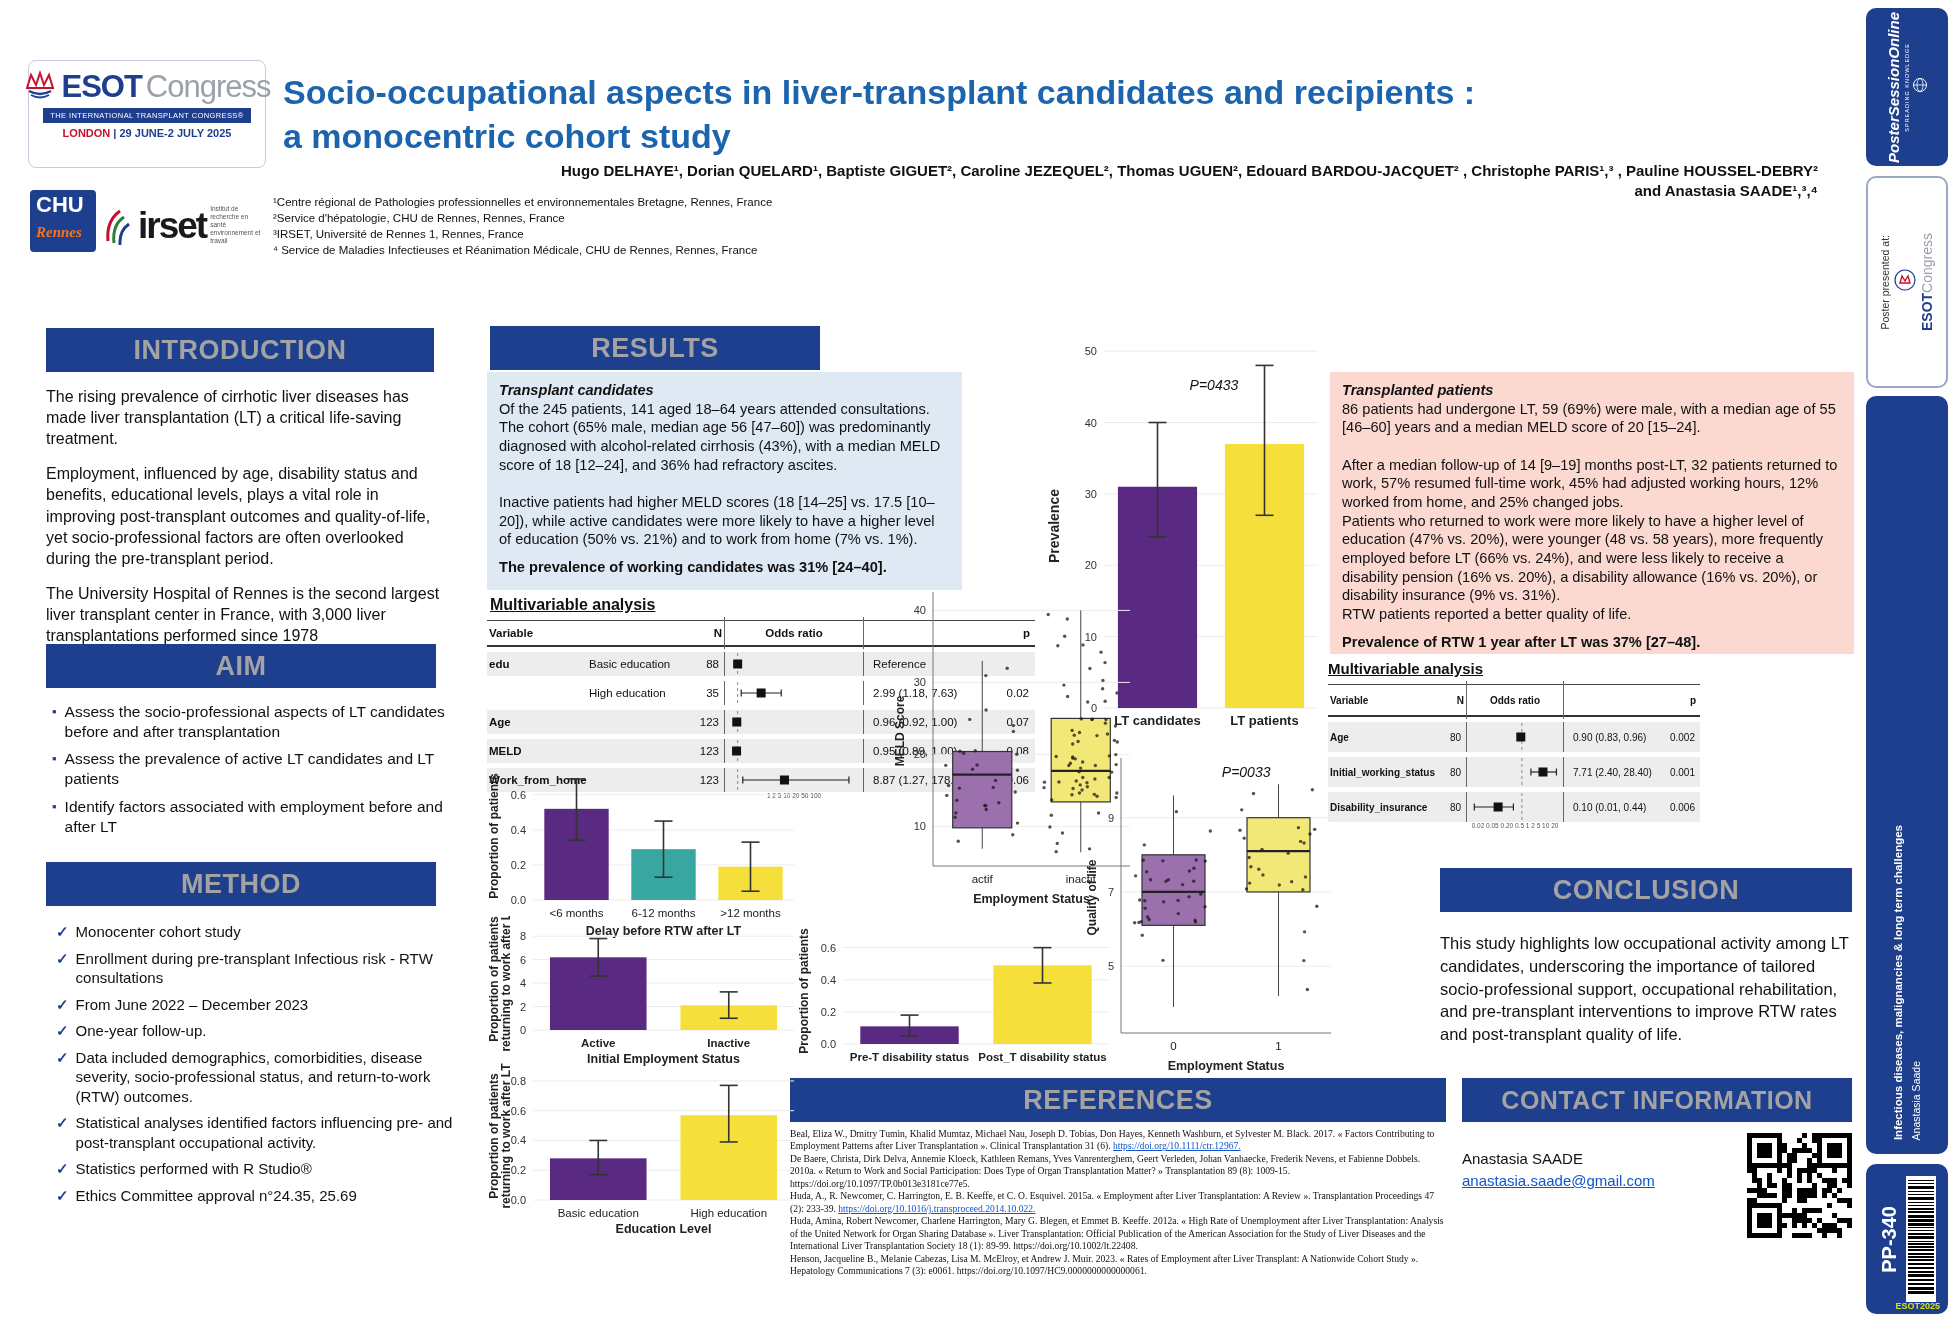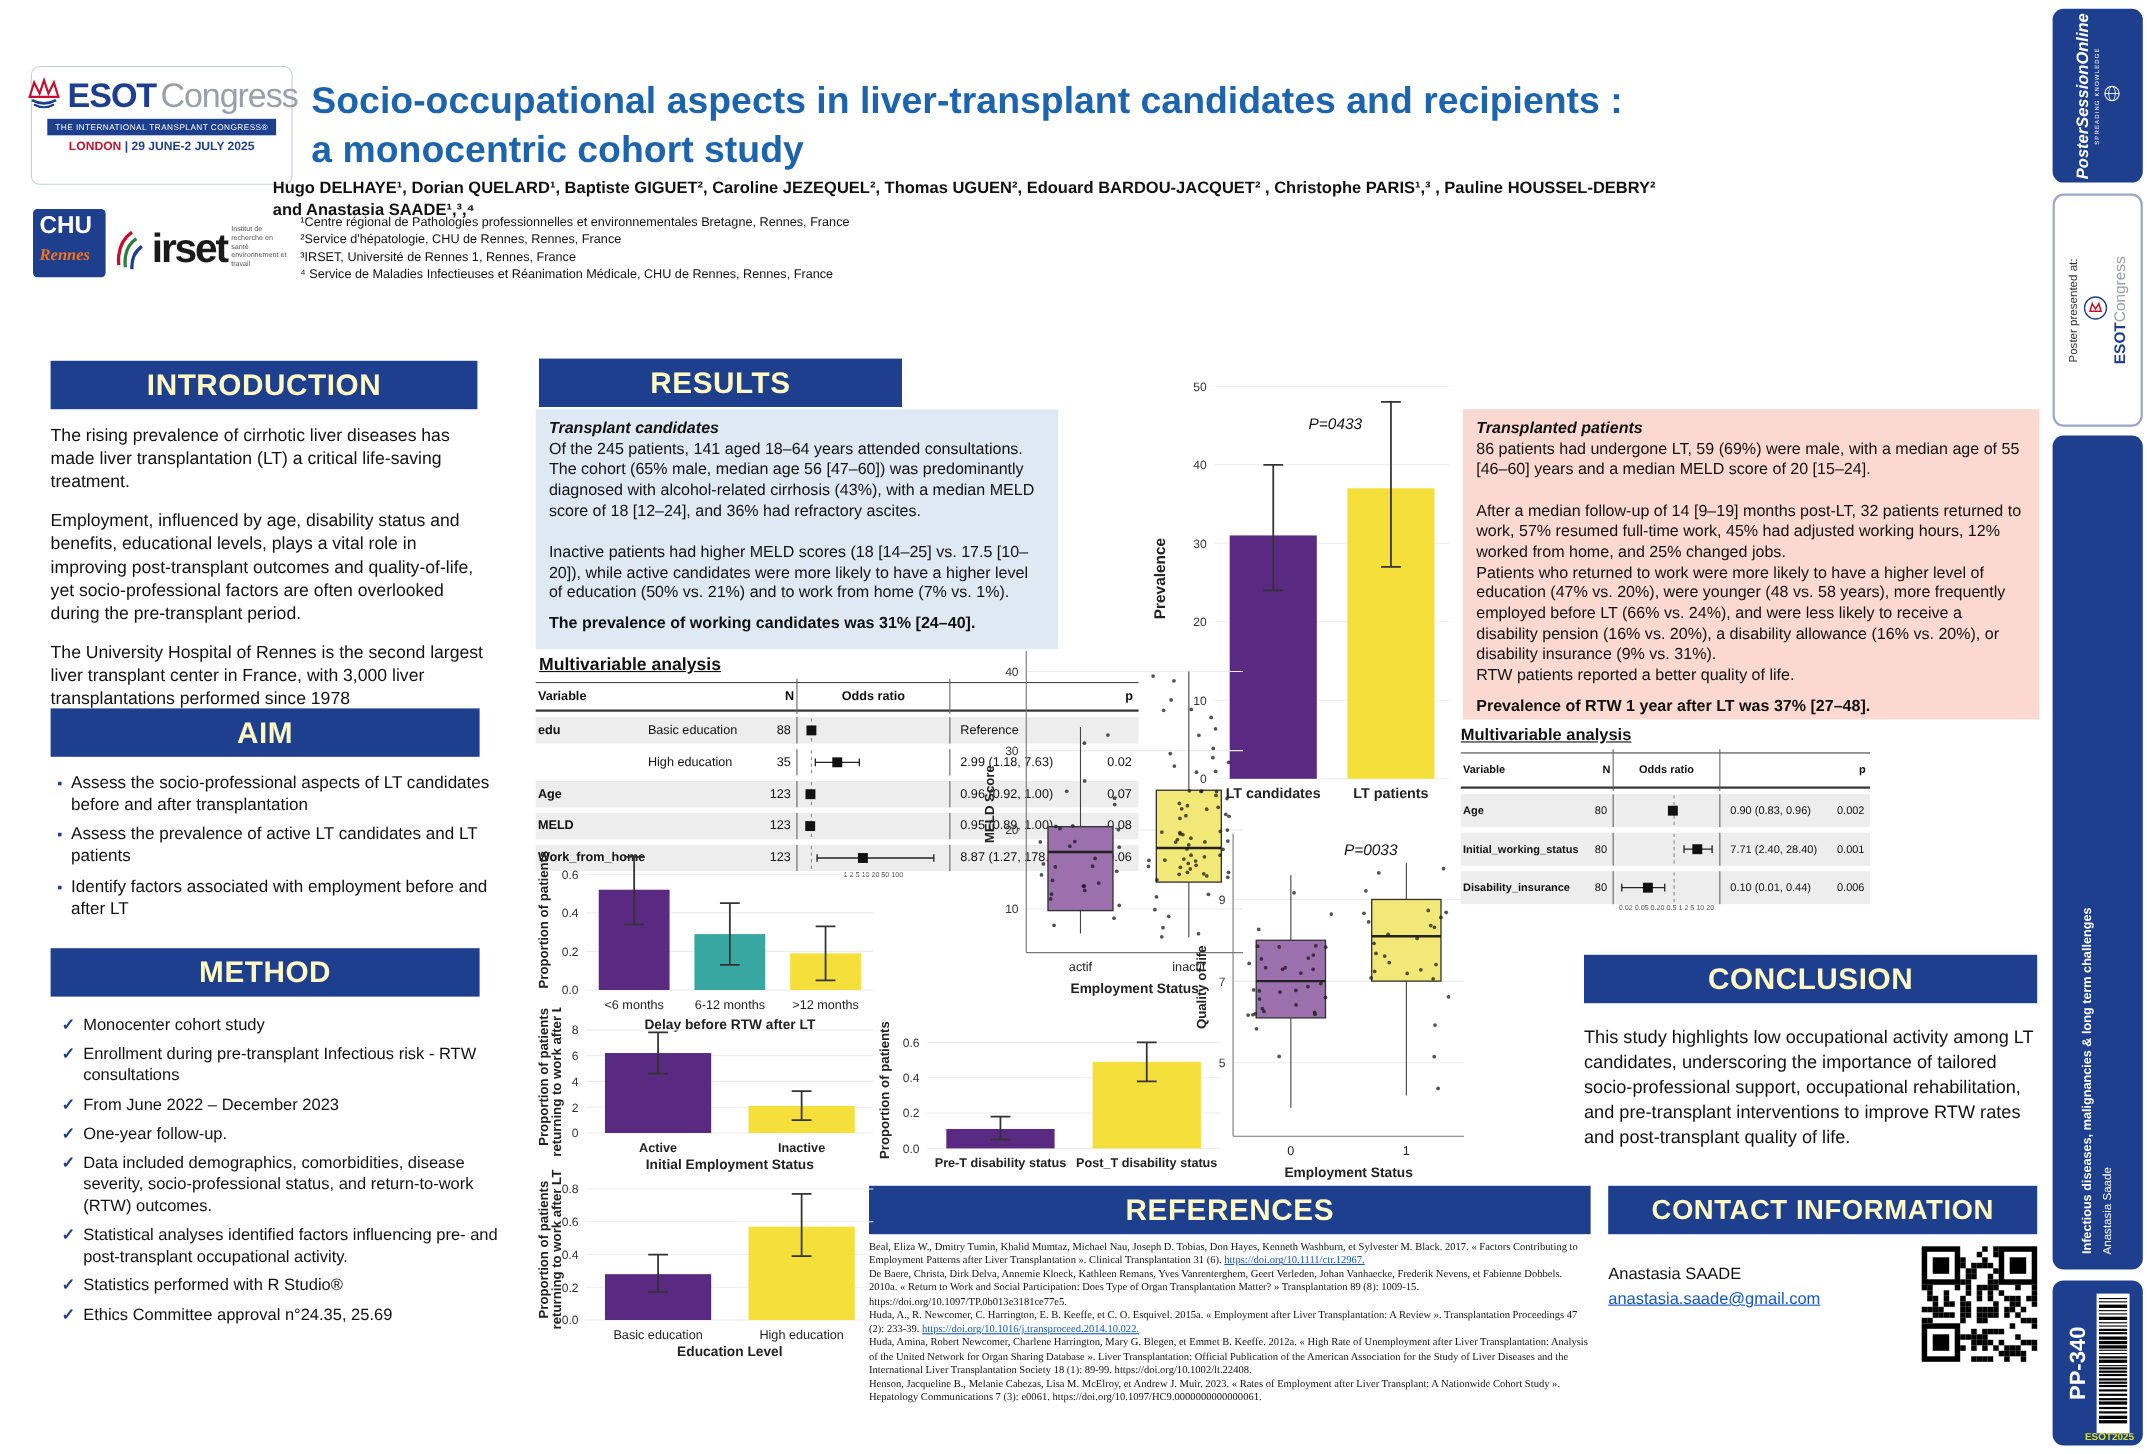--- a/index.html
+++ b/index.html
@@ -1,30 +1,30 @@
 <!DOCTYPE html>
 <html style="--navy: #1e3e8e; --title: #1d64ae; --light_blue: #dfe9f4; --pink: #fbd9d0; --purple: #5a2a82; --purple_light: #9c70ad; --teal: #38a7a2; --yellow: #f5e03b; --yellow_light: #f2e878; --link: #1155cc; --red: #c8102e;"><head>
 <meta charset="utf-8">
 <style>
   html,body{margin:0;padding:0;background:#fff;}
   .poster{position:relative;width:1952px;height:1322px;background:#ffffff;
           font-family:"Liberation Sans",sans-serif;color:#111;overflow:hidden;}
   .abs{position:absolute;}
-  .secbar{position:absolute;color:#fef9c3;font-weight:bold;text-align:center;
+  .secbar{position:absolute;color:#a3a3a3;font-weight:bold;text-align:center;
           font-size:27px;letter-spacing:.5px;height:44px;line-height:44px;}
   
   #esot-card{left:28px;top:60px;width:236px;height:106px;border:1px solid #c3cde2;border-radius:8px;
              background:#fff;display:flex;flex-direction:column;align-items:center;justify-content:flex-start;}
   #esot-row{display:flex;align-items:center;gap:4px;margin-top:8px;}
   #esot-word{font-size:31px;font-weight:bold;letter-spacing:-1px;}
   #esot-congress{font-size:31px;color:#9aa0ab;letter-spacing:-1px;}
   #esot-banner{width:208px;font-size:7.5px;color:#fff;text-align:center;padding:3px 0;margin-top:3px;letter-spacing:.4px;}
   #esot-date{font-size:11px;font-weight:bold;margin-top:4px;}
   #page-title{left:283px;top:70px;width:1430px;font-size:34px;font-weight:bold;line-height:1.3;}
-  #authors{left:248px;top:161px;width:1580px;text-align:left;font-weight:bold;font-size:15px;line-height:1.35;}
+  #authors{left:238px;top:161px;width:1580px;text-align:right;font-weight:bold;font-size:15px;line-height:1.35;}
   #affils{left:273px;top:195px;font-size:11.5px;line-height:1.38;}
   #chu-logo{left:30px;top:190px;width:66px;height:62px;border-radius:4px;color:#fff;padding:4px 6px;box-sizing:border-box;}
   #chu-word{font-size:22px;font-weight:bold;line-height:1;}
   #chu-city{font-family:"Liberation Serif",serif;font-style:italic;font-size:15px;color:#f97316;font-weight:bold;margin-top:8px;}
   #irset-logo{left:104px;top:196px;width:160px;height:58px;display:flex;align-items:center;gap:4px;background:#fff;}
   #irset-word{font-size:37px;font-weight:bold;letter-spacing:-2px;color:#1a1a1a;line-height:1;}
   #irset-sub{font-size:6.5px;color:#555;line-height:1.25;}
   
   .bodytext{position:absolute;font-size:16px;line-height:1.32;}
   .bodytext p{margin:0 0 14px 0;}

